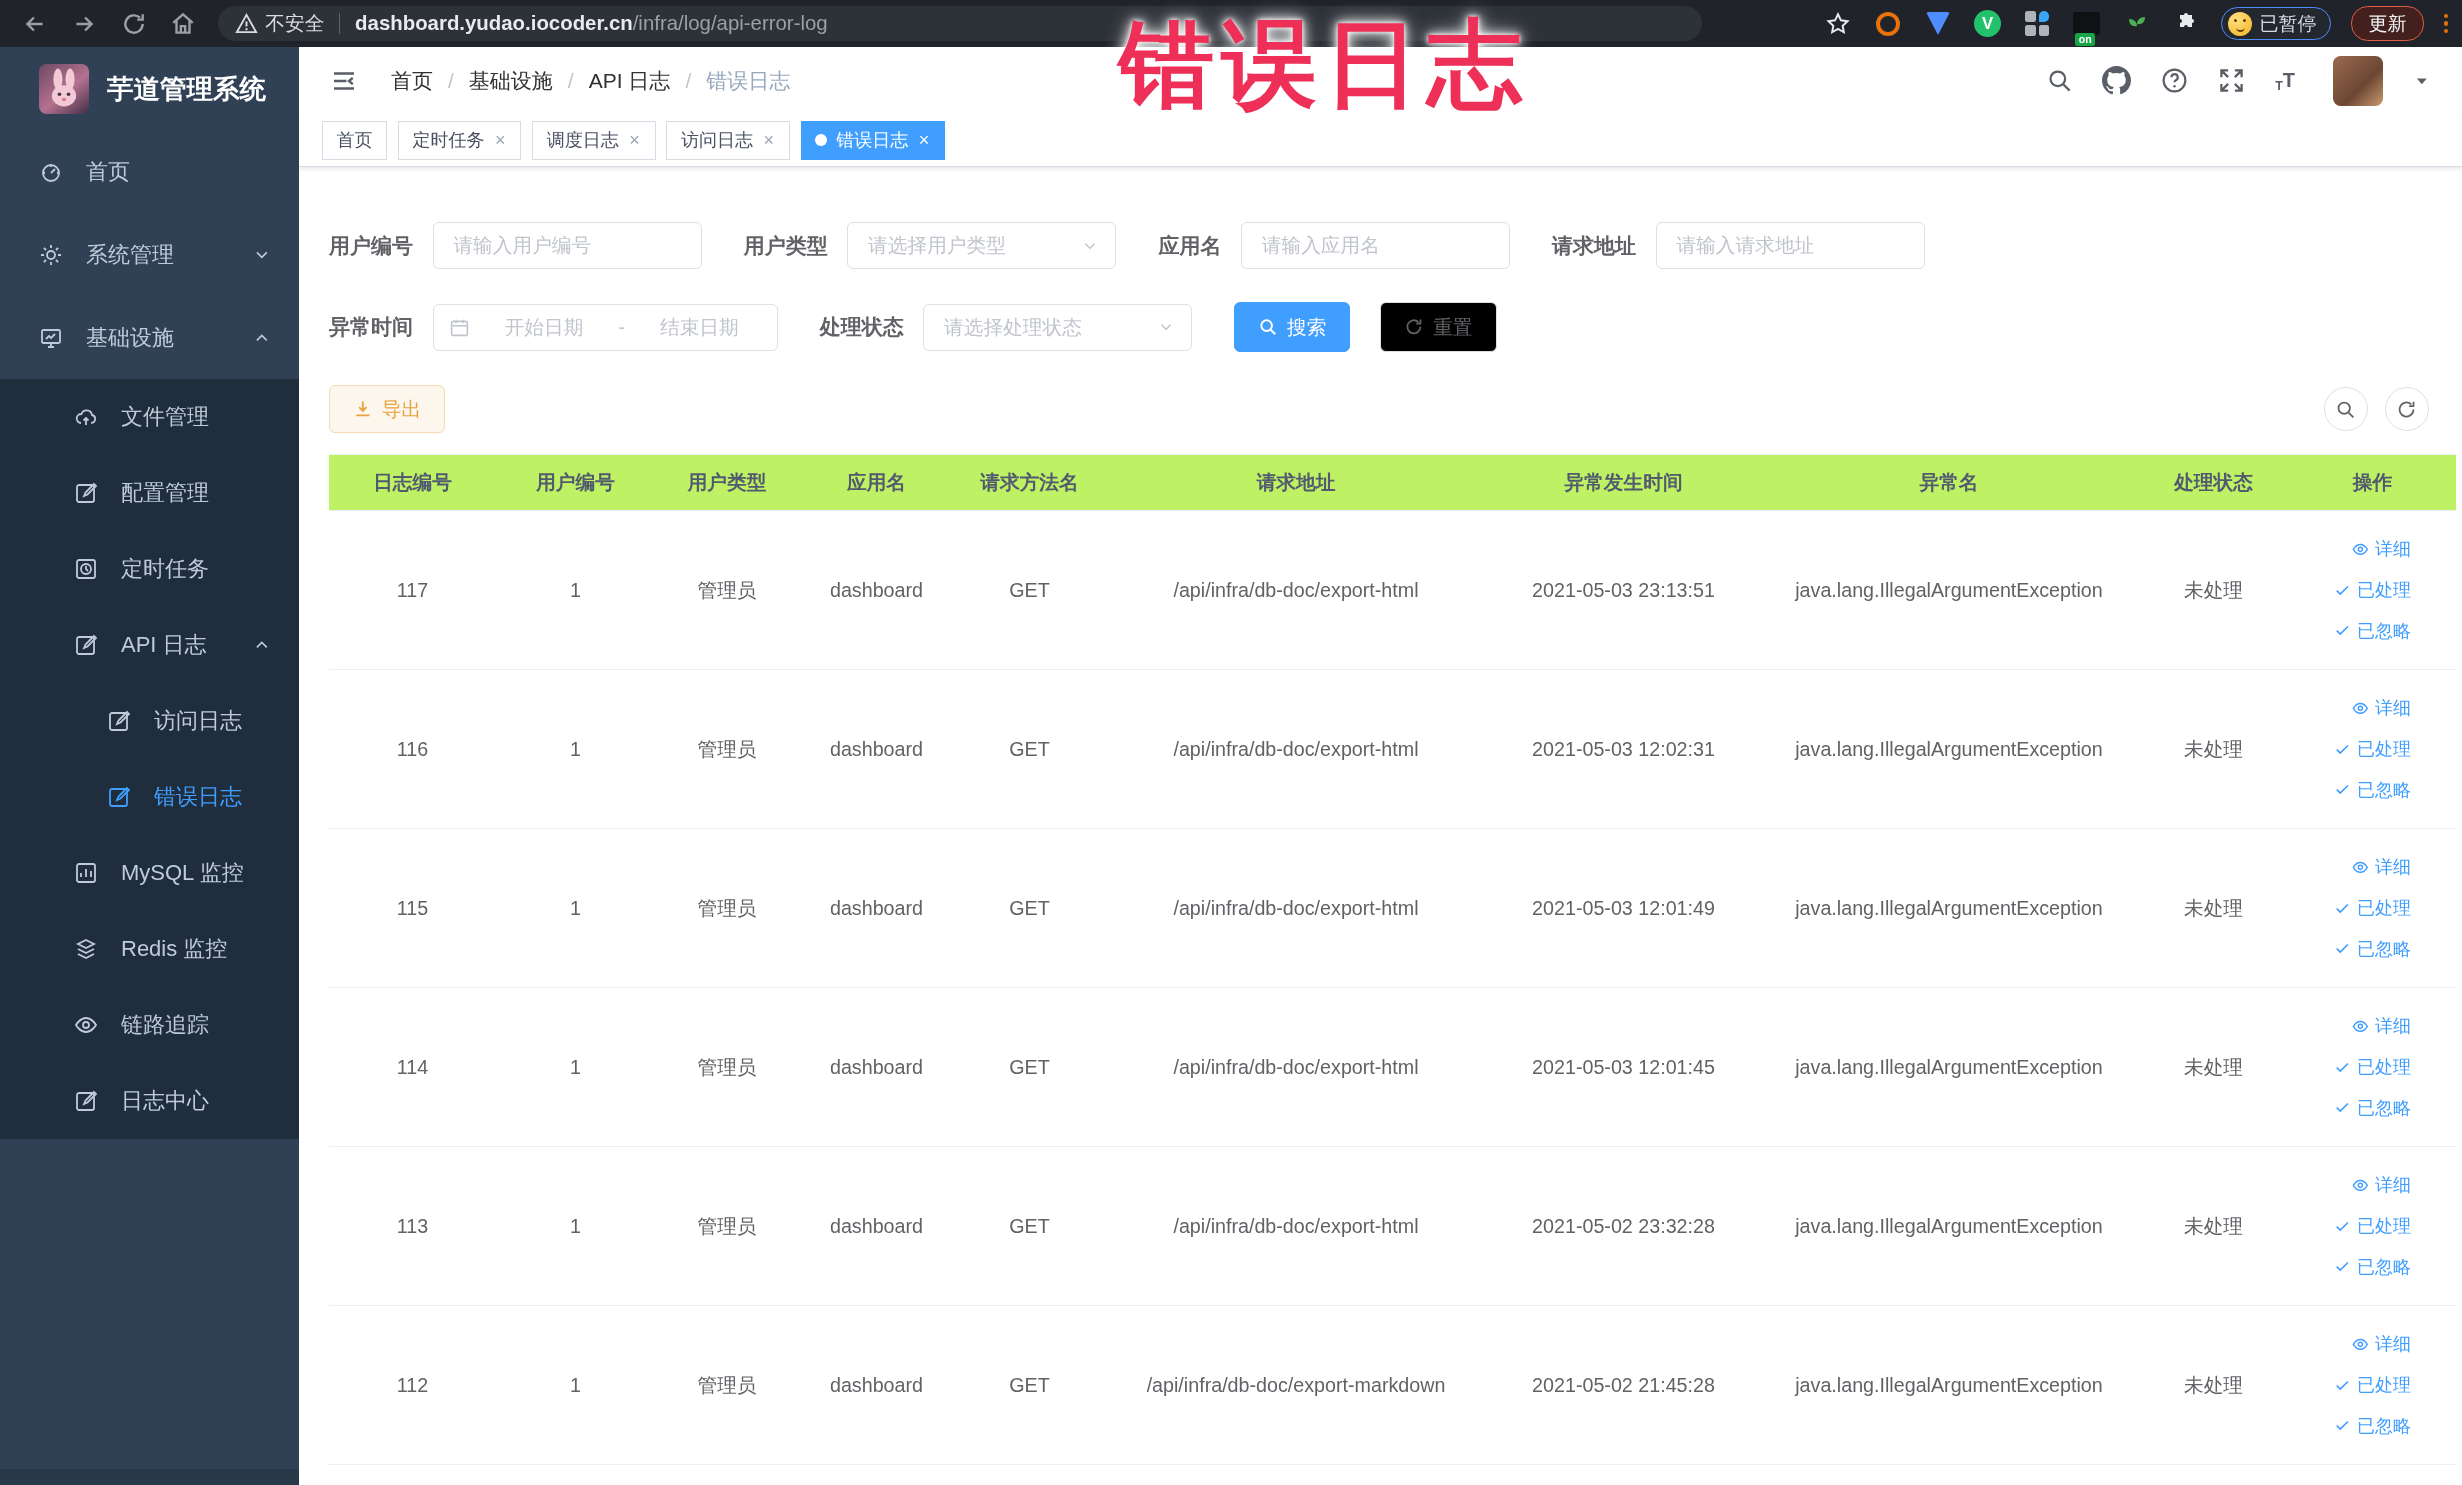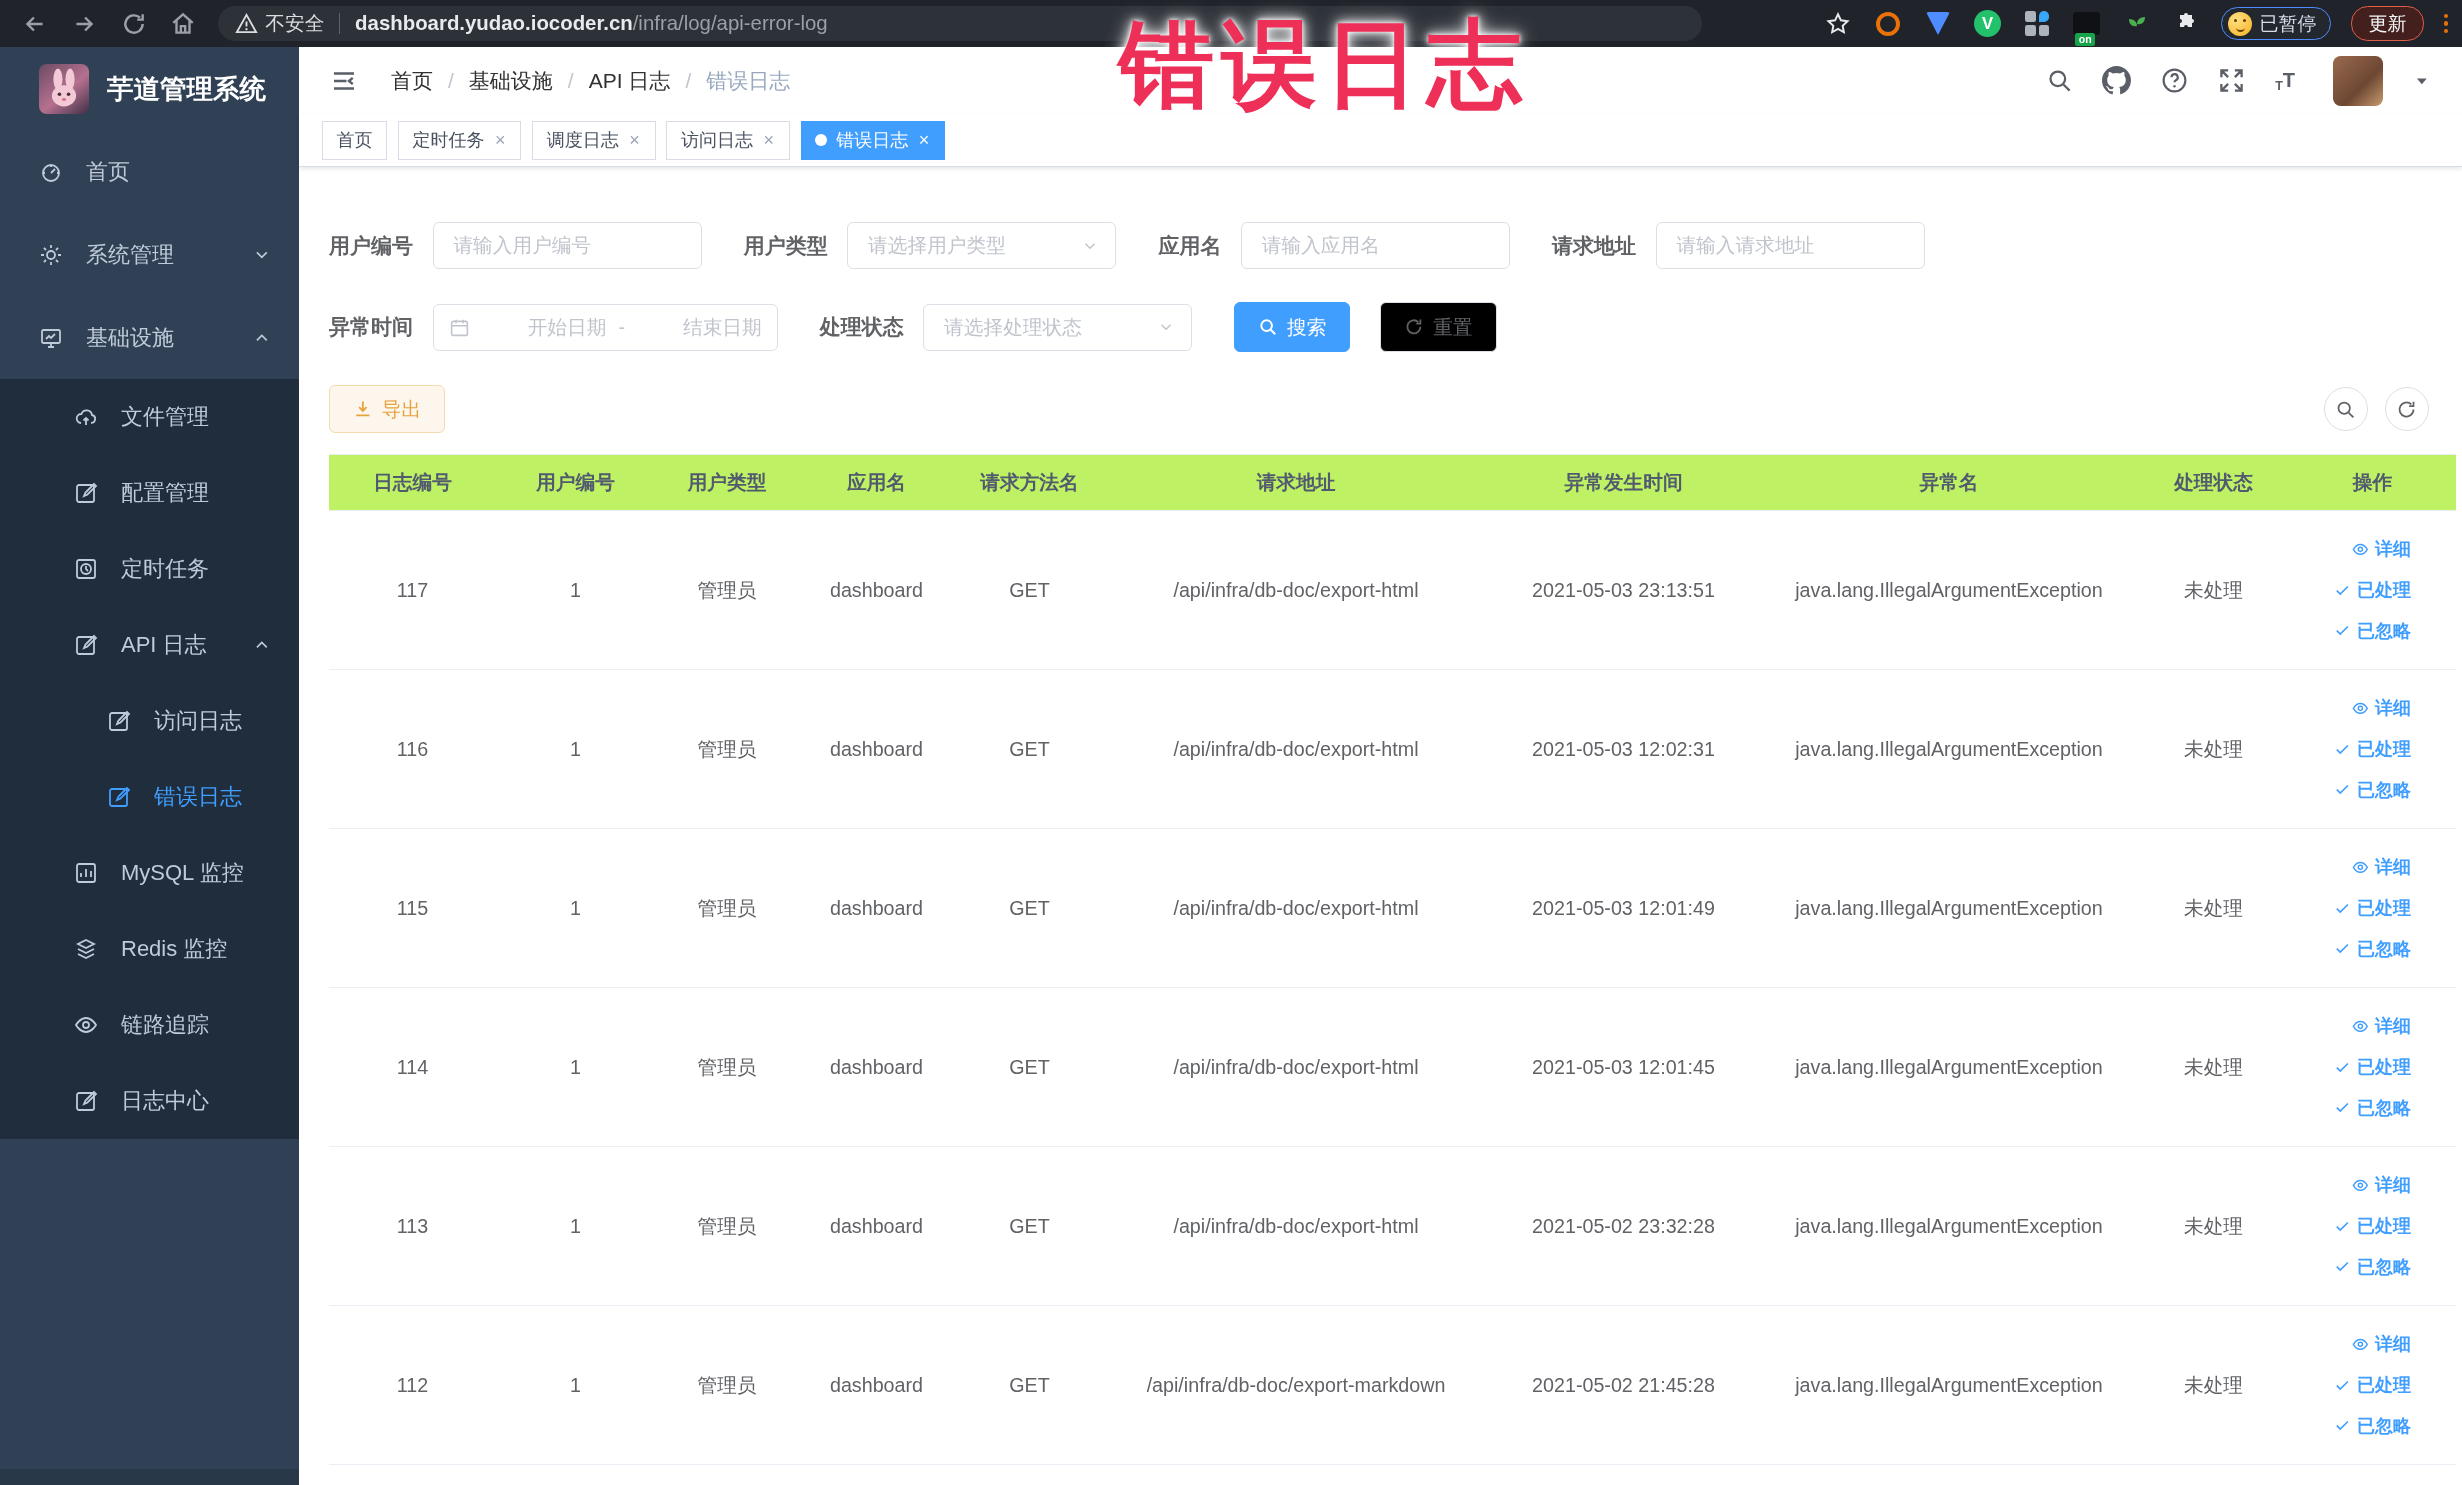--- a/index.html
+++ b/index.html
@@ -106,21 +106,21 @@
   .f-item { display:flex; align-items:center; margin-right:42px; }
   .f-label { font-size:21px; font-weight:700; color:#606266; margin-right:19.7px; white-space:nowrap; }
   .f-input, .f-select, .f-daterange {
     height:47px; border:0.8px solid #dcdfe6; border-radius:6px; background:#fff; font-size:19.7px; color:#606266;
   }
   .f-input { width:269px; padding:0 19.7px; outline:none; font-family:inherit; }
   .f-input::placeholder { color:#c0c4cc; }
   .f-select { width:269px; display:flex; align-items:center; justify-content:space-between; padding:0 16.7px 0 19.7px; cursor:pointer; }
   .f-select .ph { color:#c0c4cc; }
   .f-daterange { width:345px; display:flex; align-items:center; padding:0 15px; gap:12px; }
-  .f-daterange .ph { color:#c0c4cc; flex:1; text-align:right; }
+  .f-daterange .ph { color:#c0c4cc; flex:1; text-align:center; }
   .f-daterange .cal { color:#c0c4cc; }
   .f-daterange .range-sep { color:#c0c4cc; }
   .btn { height:50px; border-radius:6px; font-size:19.7px; display:inline-flex; align-items:center; gap:9px; padding:0 23px; cursor:pointer; border:0.8px solid transparent; font-family:inherit; white-space:nowrap; }
   .btn-search { background:#409eff; border-color:#409eff; color:#fff; margin-right:30px; }
   .btn-reset { background:#000000; border-color:#dcdfe6; color:#606266; }
   .btn-export { background:#fdf6ec; border-color:#f5dab1; color:#e6a23c; height:48px; }
   .export-row { display:flex; align-items:center; margin:4.5px 0 21px; }
   .circle-btns { margin-left:auto; display:flex; gap:16.7px; margin-right:16.7px; }
   .circle-btn { width:44px; height:44px; border-radius:50%; border:0.8px solid #dcdfe6; background:#fff; color:#606266; display:flex; align-items:center; justify-content:center; cursor:pointer; }
 
@@ -128,21 +128,21 @@
   table.log-table { width:100%; border-collapse:collapse; table-layout:fixed; }
   .log-table th {
     height:56px; font-size:19.7px; color:#515a6e; font-weight:700; text-align:center;
     border-top:0.8px solid #ebeef5; border-bottom:0.8px solid #ebeef5; background:#bef264; padding:0 6px;
   }
   .log-table td {
     height:159px; font-size:19.7px; color:#606266; text-align:center;
     border-bottom:0.8px solid #ebeef5; padding:0 6px; overflow:hidden; white-space:nowrap;
   }
   .actions { display:flex; flex-direction:column; align-items:flex-end; gap:16.7px; padding-right:39px; }
-  .action-link { color:#409eff; font-size:18px; display:inline-flex; align-items:center; gap:6px; cursor:pointer; white-space:nowrap;font-weight:bold; }
+  .action-link { color:#409eff; font-size:18px; display:inline-flex; align-items:center; gap:6px; cursor:pointer; white-space:nowrap; }
 </style>
 </head>
 <body>
 
 <div class="browser-bar">
   <div class="nav-ico">
     <svg width="26" height="26" viewBox="0 0 24 24" fill="none" stroke="currentColor" stroke-width="2.2">
         <path d="M19 12H6M11 6l-6 6 6 6"></path>
       </svg>
   </div>

